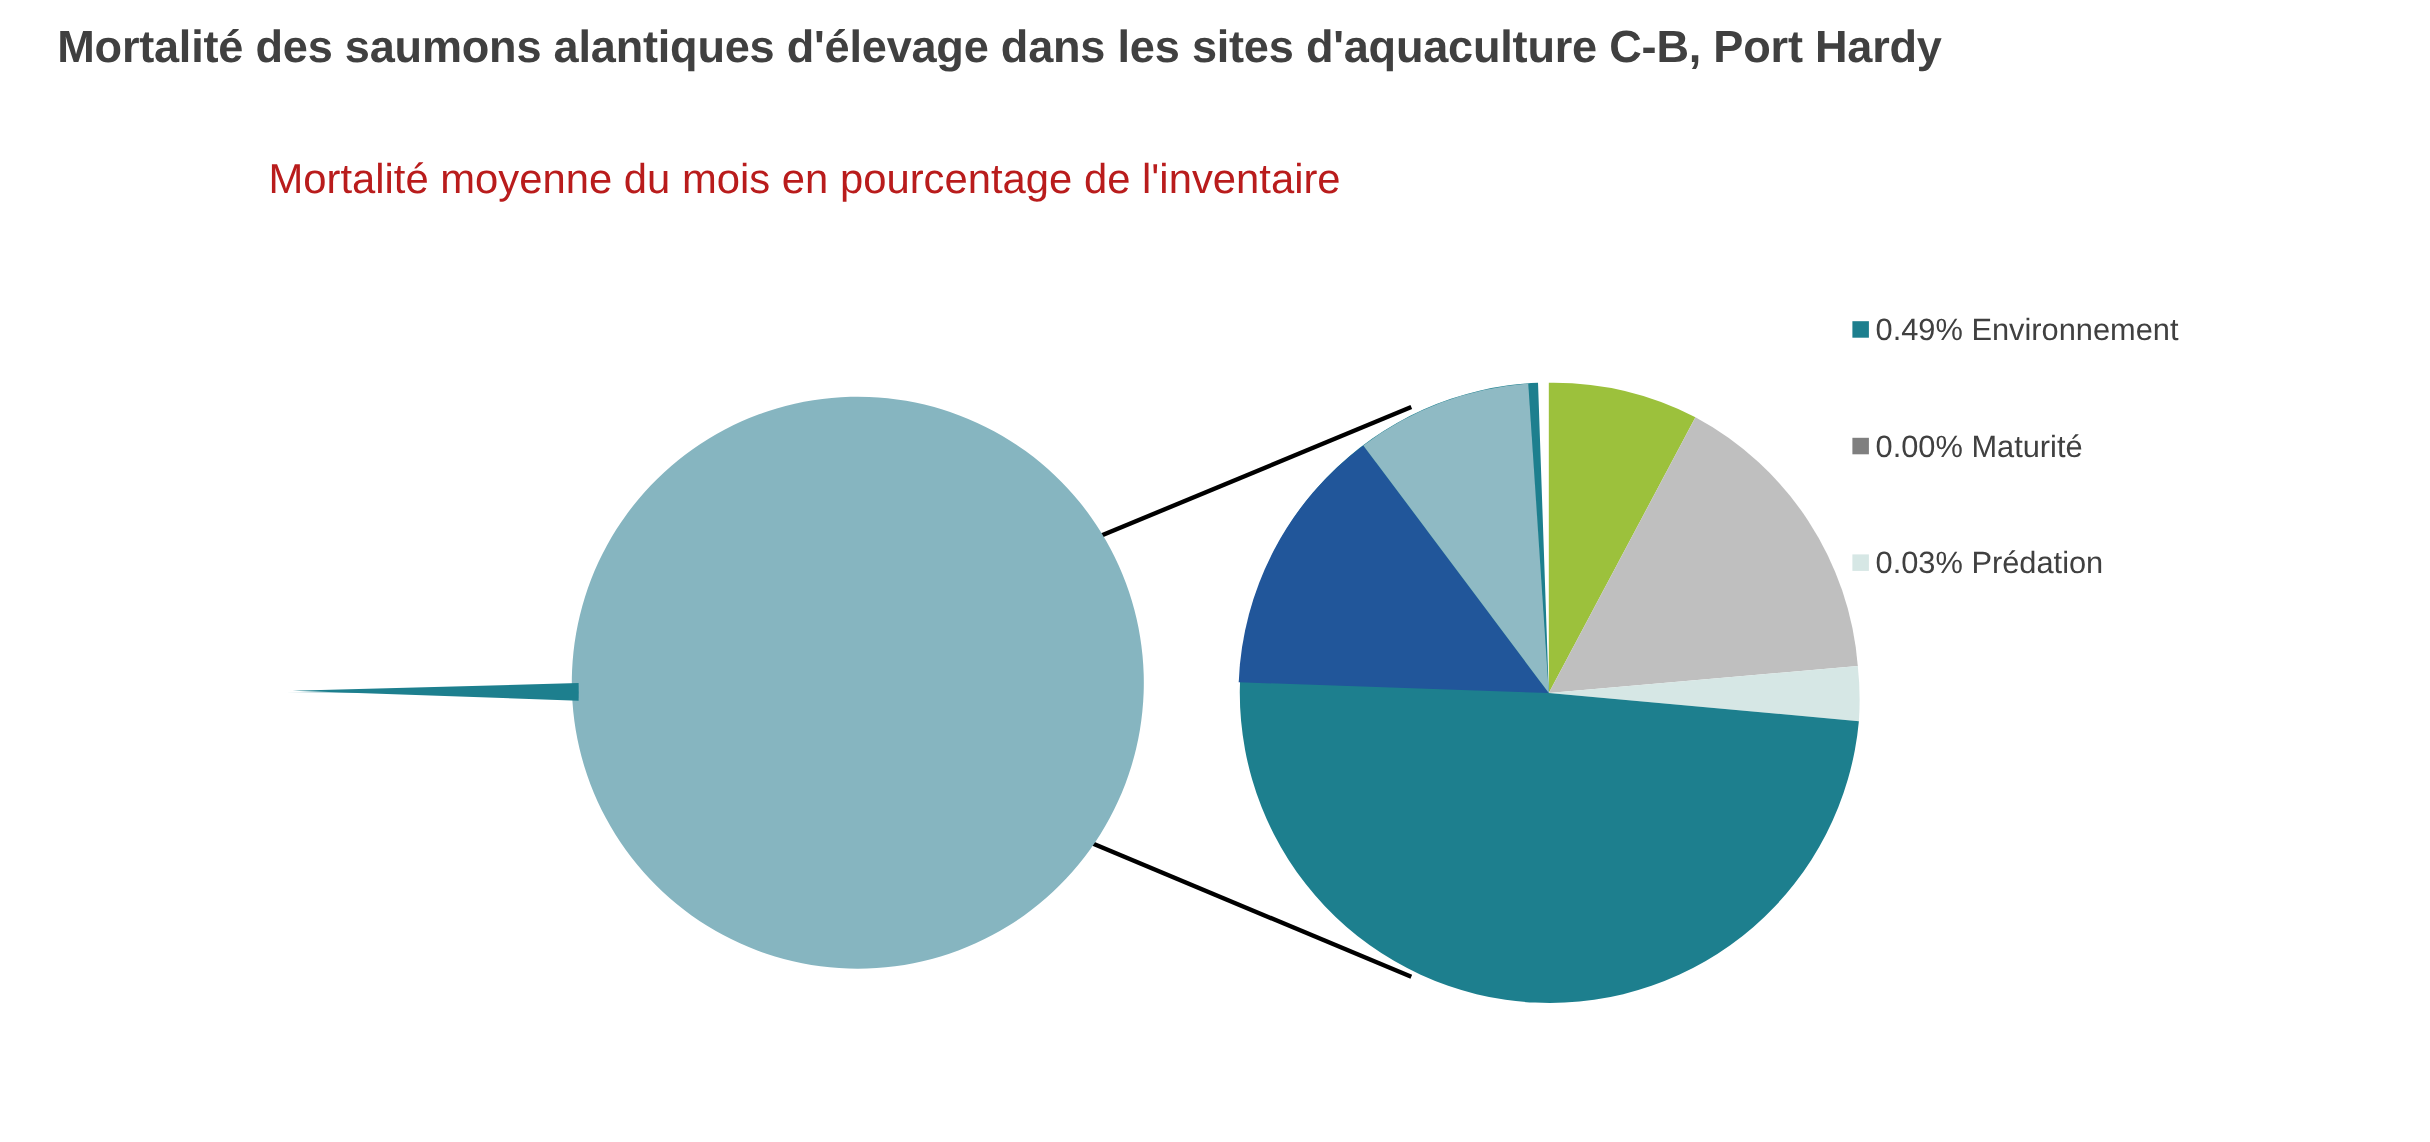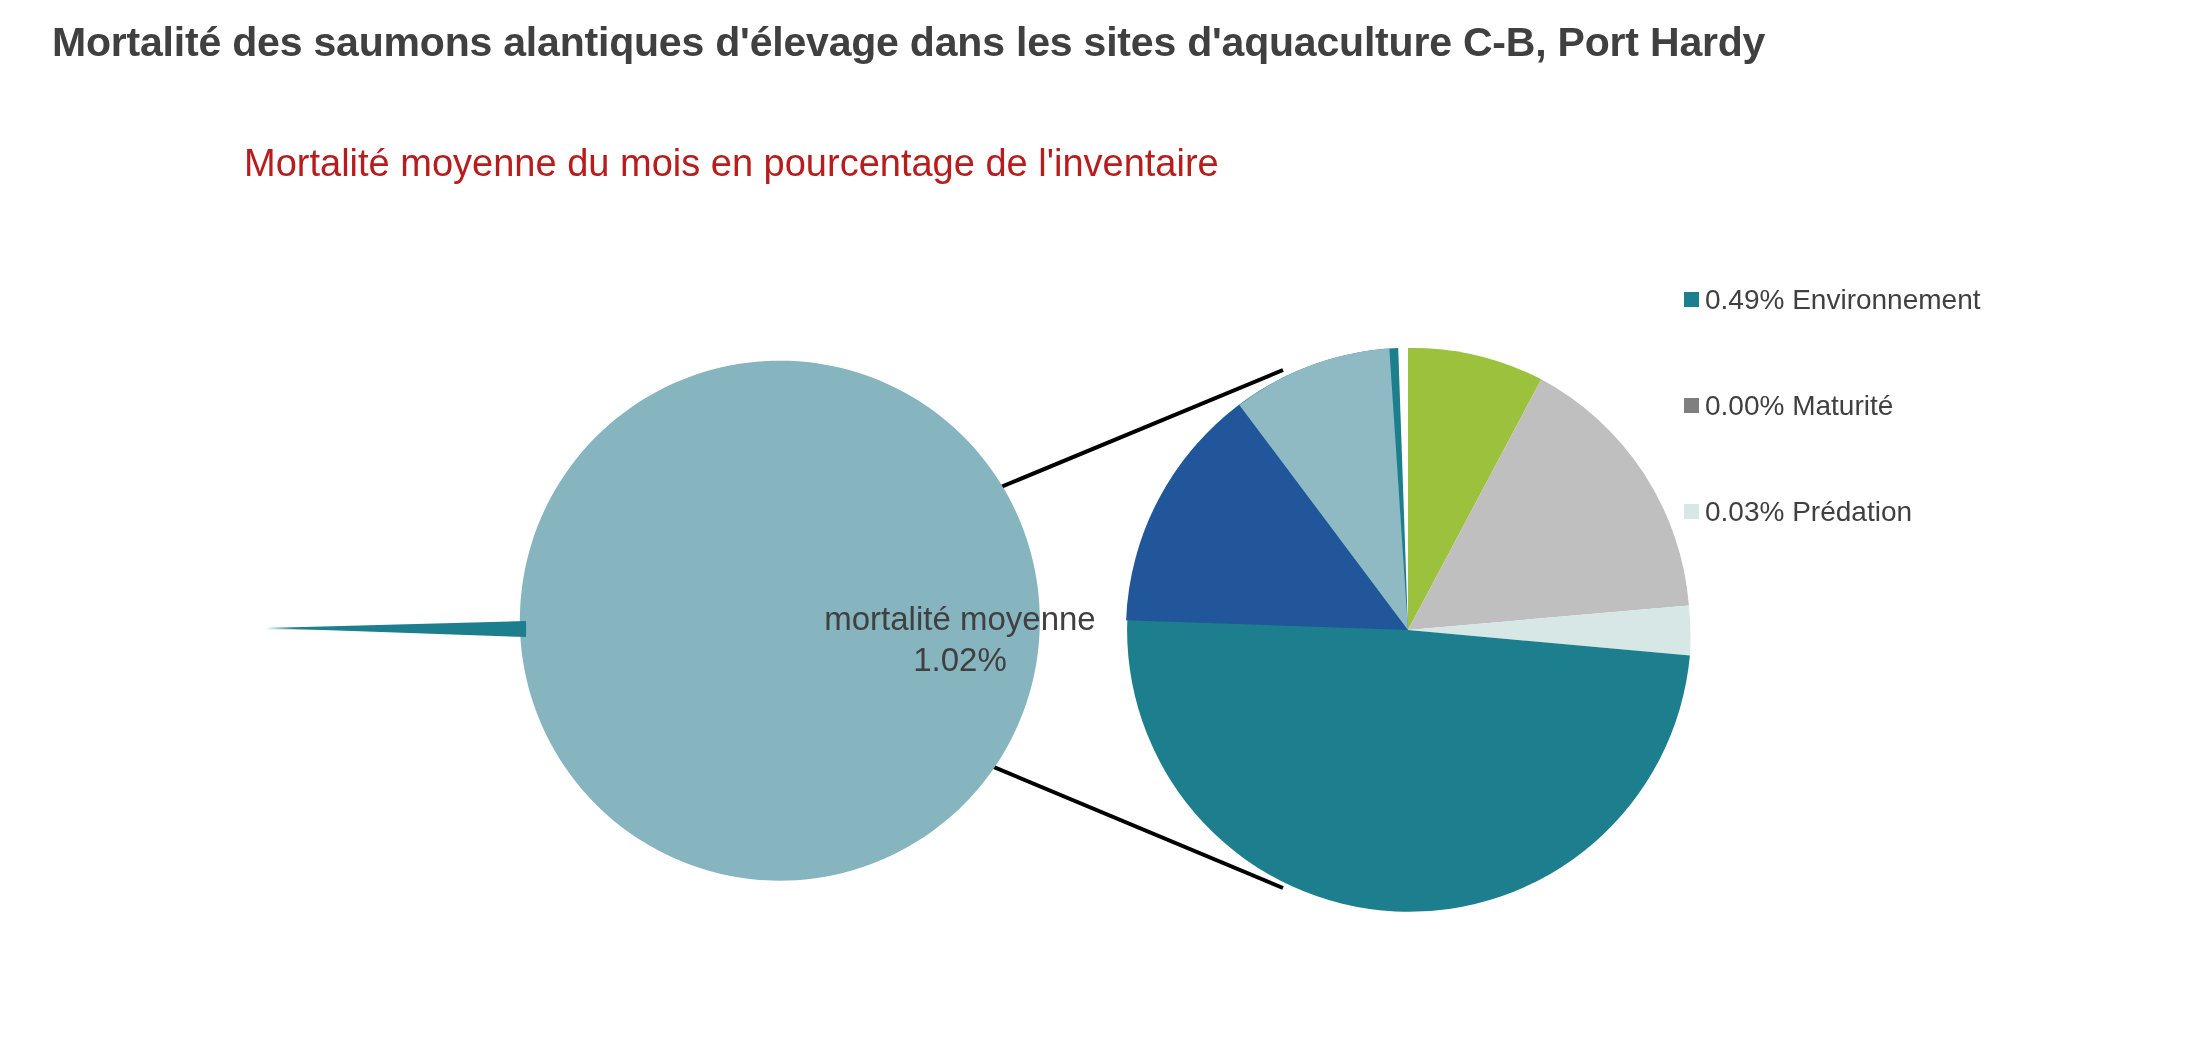--- a/index.html
+++ b/index.html
@@ -115,24 +115,20 @@
       <path d="M 1408 630 L 1689.9 655.6 A 282 282 0 1 1 1398.2 348.0 Z" fill="#1D7F8E"></path>
 
       <path d="M 1408 630 L 1126.1 620.2 A 282 282 0 0 1 1239.4 404.9 Z" fill="#21569A"></path>
 
       <path d="M 1408 630 L 1239.4 404.9 A 282 282 0 0 1 1389.3 348.6 Z" fill="#8FBAC4"></path>
 
       <path d="M 1408 630 L 1408 348 Z" fill="#7F7F7F"></path>
     </g>
   </svg>
 
-  <div class="callout-label">
-    <div>mortalité moyenne</div>
-    <div>1.02%</div>
-  </div>
 
   <div class="legend">
     <div class="legend-item">
       <span class="legend-swatch" style="background: rgb(29, 127, 142);"></span>
       <span class="legend-text">0.49% Environnement</span>
     </div>
     <div class="legend-item">
       <span class="legend-swatch" style="background: rgb(127, 127, 127);"></span>
       <span class="legend-text">0.00% Maturité</span>
     </div>

